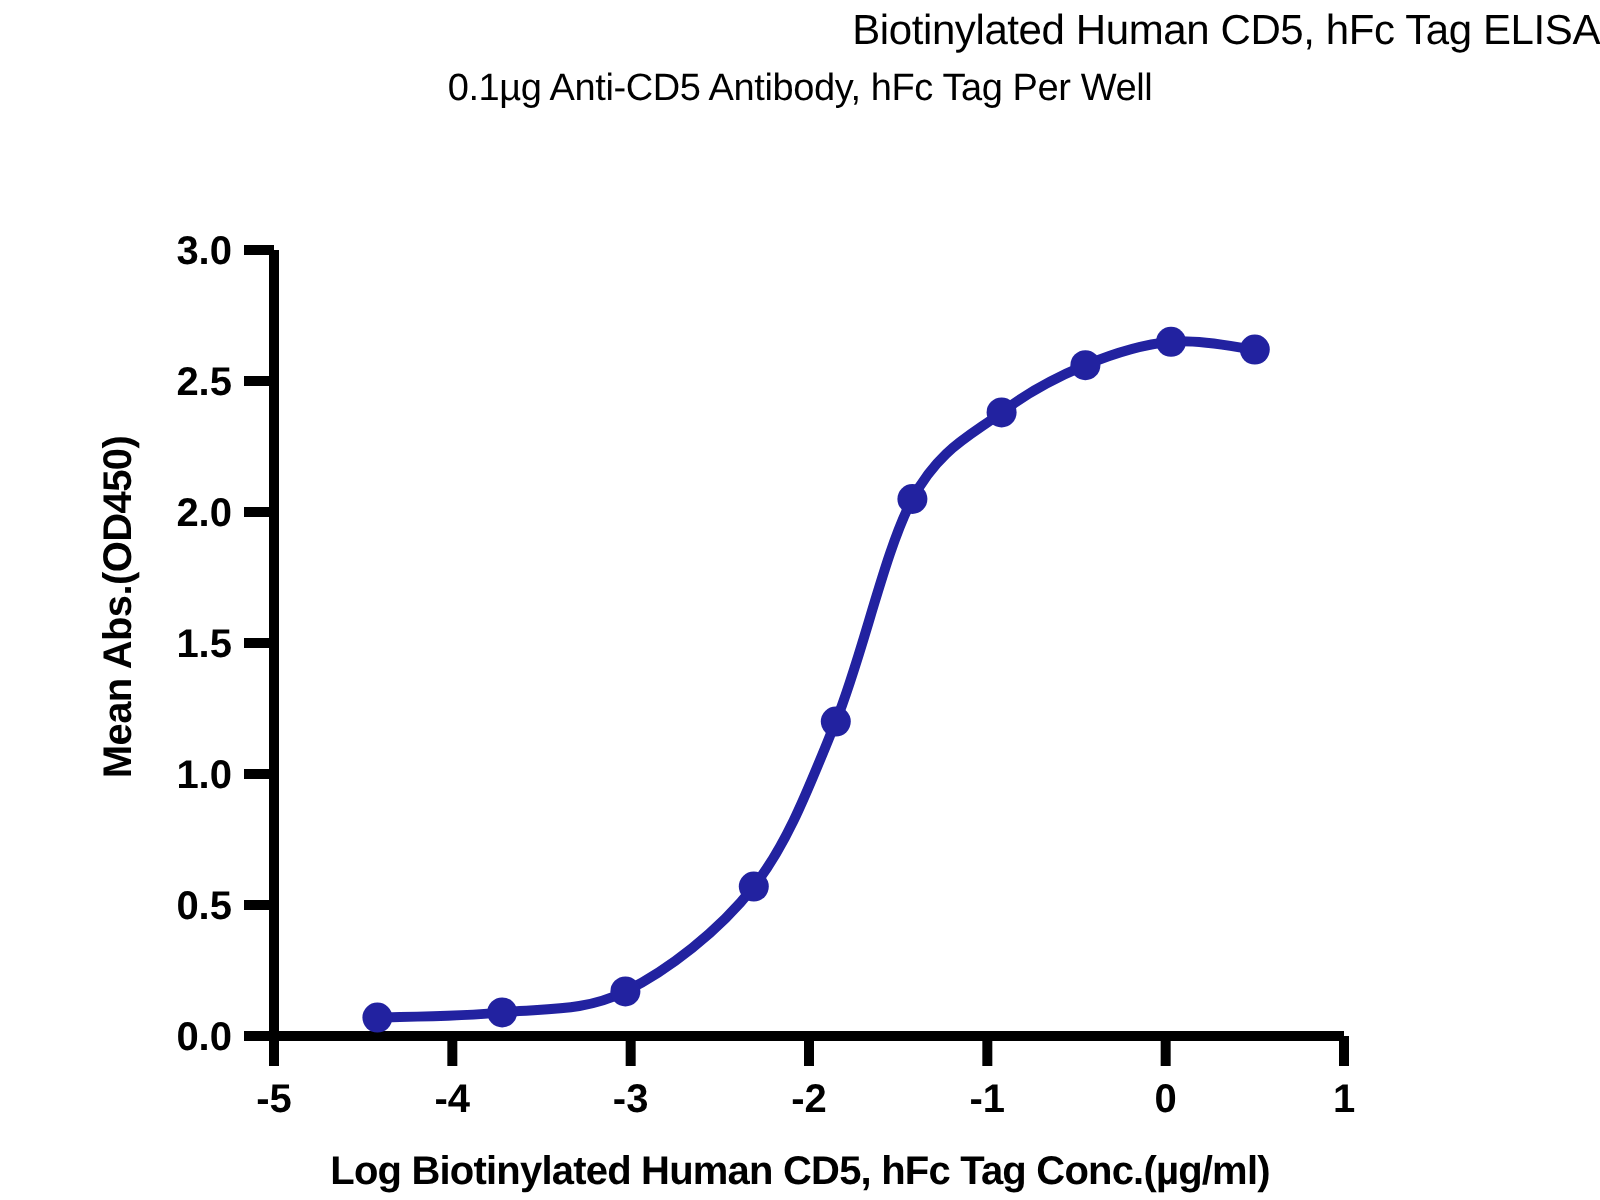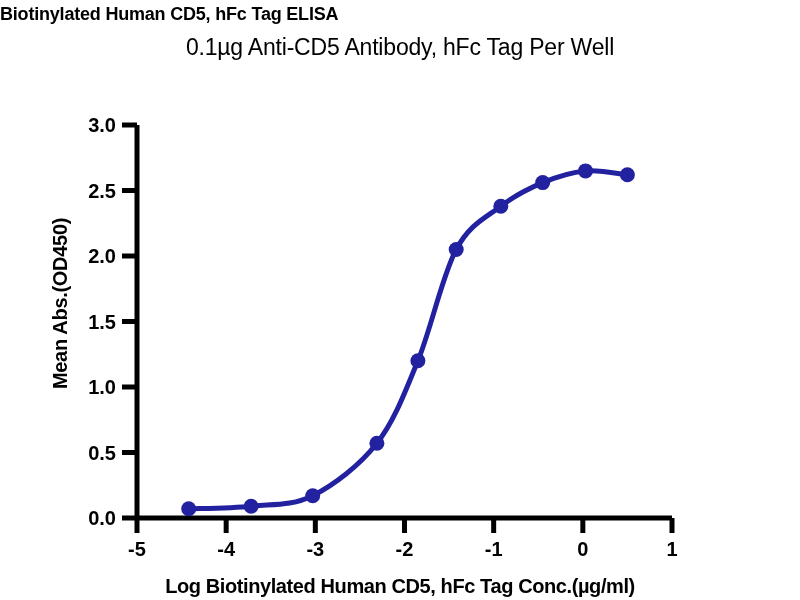--- a/index.html
+++ b/index.html
@@ -3,26 +3,26 @@
 <meta charset="utf-8">
 <style>
   html,body{margin:0;padding:0;}
   body{
     width:800px;height:600px;background:#ffffff;
     font-family:"Liberation Sans", sans-serif;
     overflow:hidden;position:relative;
   }
   #chart-root{position:absolute;left:0;top:0;width:800px;height:600px;}
   .title{
-    position:absolute;left:0;top:4px;width:800px;text-align:left;
-    font-size:18px;font-weight:bold;color:#000;letter-spacing:-0.2px;
+    position:absolute;left:0;top:4px;width:800px;text-align:right;
+    font-size:21px;font-weight:normal;color:#000;letter-spacing:-0.2px;
   }
   .subtitle{
     position:absolute;left:0;top:34px;width:800px;text-align:center;
-    font-size:23px;font-weight:normal;color:#000;letter-spacing:-0.2px;
+    font-size:19px;font-weight:normal;color:#000;letter-spacing:-0.2px;
   }
   .xlabel{
     position:absolute;left:0;top:560px;width:800px;text-align:center;
     font-size:20px;font-weight:bold;color:#000;letter-spacing:-0.4px;margin-top:15px;
   }
   .ylabel{
     position:absolute;left:-150px;top:292px;width:420px;text-align:center;
     font-size:20px;font-weight:bold;color:#000;
     transform:rotate(-90deg);transform-origin:50% 50%;
     letter-spacing:-0.3px;

